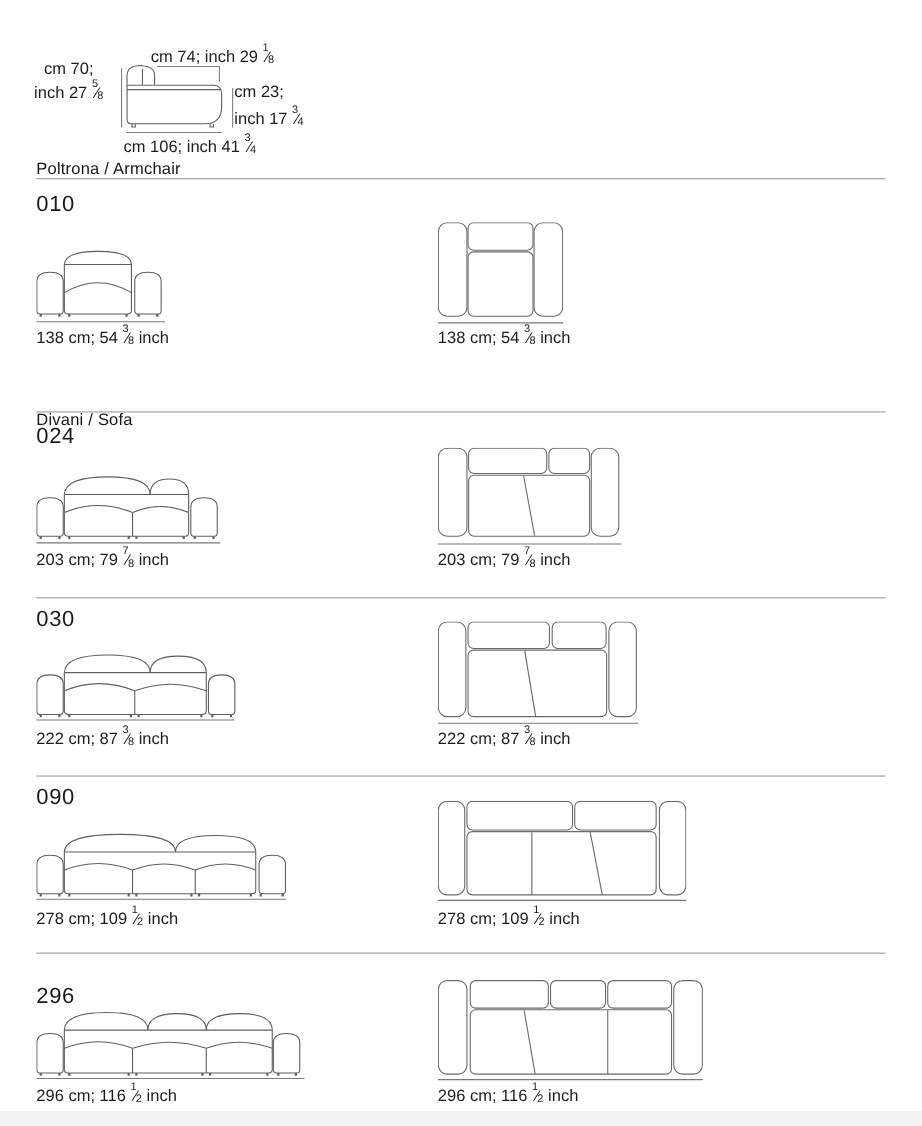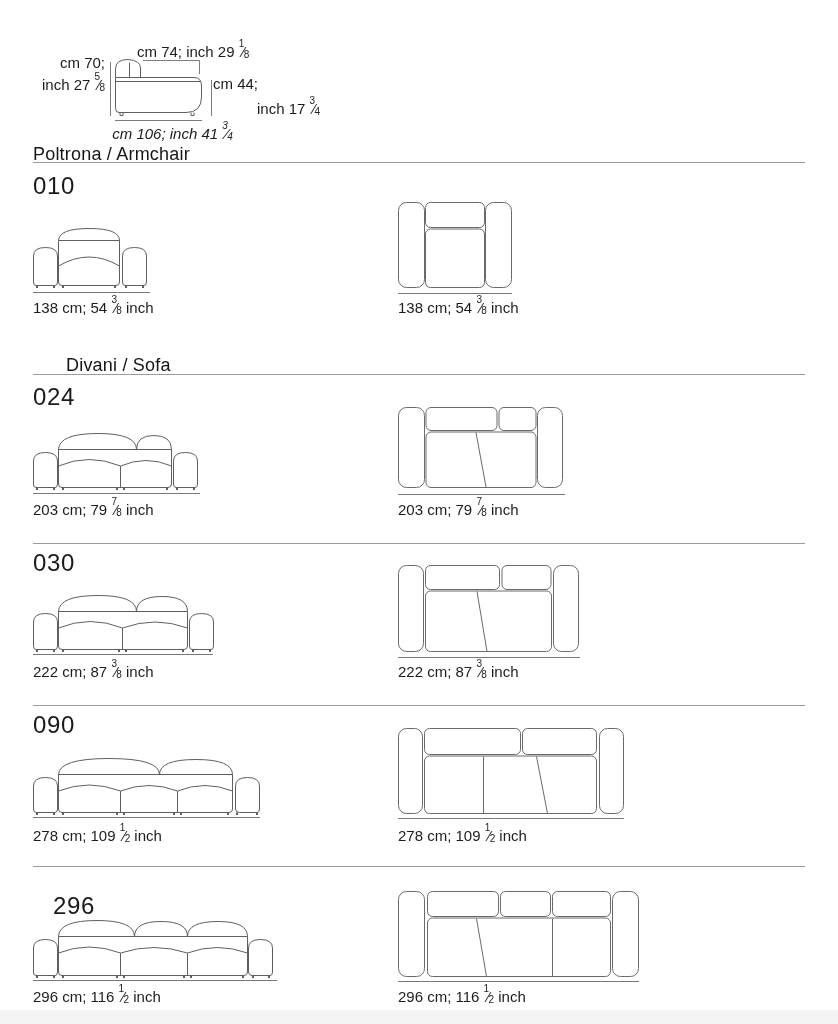--- a/index.html
+++ b/index.html
@@ -1,28 +1,28 @@
 <!DOCTYPE html>
 <html><head>
 <meta charset="utf-8">
 <style>
   html,body{margin:0;padding:0;background:#fff;}
   body{font-family:"Liberation Sans",sans-serif;color:#1c1c1c;}
   .page{position:relative;width:838px;height:1024px;background:#ffffff;overflow:hidden;}
   .abs{position:absolute;}
   .dim-label{font-size:15px;line-height:16px;white-space:nowrap;color:#1c1c1c;text-align:center;}
   .spec-label{font-size:15px;line-height:16px;white-space:nowrap;color:#1c1c1c;}
-  .heading{font-size:18px;line-height:16px;color:#161616;letter-spacing:.2px;}
+  .heading{font-size:15px;line-height:16px;color:#161616;letter-spacing:.2px;}
   .rule{height:0;border-top:1px solid #9b9b9b;}
-  .code{font-size:24px;line-height:20px;color:#1a1a1a;letter-spacing:.6px;}
+  .code{font-size:20px;line-height:20px;color:#1a1a1a;letter-spacing:.6px;}
   .fr sup{font-size:10px;position:relative;top:-4px;margin-right:-1px;}
   .fr .fsl{font-size:14px;margin:0 -1px;}
   .fr sub{font-size:10px;position:relative;top:1px;vertical-align:baseline;margin-left:0;}
-  .ta-r{text-align:right;}
-  .ta-c{text-align:center;font-style:italic;}
+  .ta-r{text-align:center;}
+  .ta-c{text-align:center;}
   svg{display:block;}
   .footer-band{background:#f4f4f5;}
 </style>
 </head>
 <body>
 
 <div class="page">
 
   <div class="abs" style="left:0;top:0;width:320;height:150px;">
     <svg class="abs" style="left:95px;top:45px;" width="150" height="85" viewBox="0 0 150 85">
@@ -37,22 +37,22 @@
       <g fill="none" stroke="#7d7d7d" stroke-width="1">
         <path d="M48,15.5 H104.5 V29"></path>
         <path d="M15.5,17 V71"></path>
         <path d="M116.5,35 V71"></path>
         <path d="M20,75.5 H107"></path>
       </g>
     </svg>
     <div class="abs spec-label" style="left:137px;top:40px;">cm 74; inch 29 <span class="fr"><sup>1</sup><span class="fsl">⁄</span><sub>8</sub></span></div>
     <div class="abs spec-label ta-r" style="left:20px;top:55px;width:85px;">cm 70;</div>
     <div class="abs spec-label ta-r" style="left:20px;top:73px;width:85px;">inch 27 <span class="fr"><sup>5</sup><span class="fsl">⁄</span><sub>8</sub></span></div>
-    <div class="abs spec-label" style="left:213px;top:76px;">cm 44;</div>
-    <div class="abs spec-label" style="left:213px;top:97px;margin-left:44px;">inch 17 <span class="fr"><sup>3</sup><span class="fsl">⁄</span><sub>4</sub></span></div>
+    <div class="abs spec-label" style="left:213px;top:76px;">cm 23;</div>
+    <div class="abs spec-label" style="left:213px;top:97px;">inch 17 <span class="fr"><sup>3</sup><span class="fsl">⁄</span><sub>4</sub></span></div>
     <div class="abs spec-label ta-c" style="left:95px;top:122px;width:155px;">cm 106; inch 41 <span class="fr"><sup>3</sup><span class="fsl">⁄</span><sub>4</sub></span></div>
   </div>
 
   <div class="abs heading" style="left:33px;top:146px;">Poltrona / Armchair</div>
   <div class="abs rule" style="left:33px;top:162px;width:772px;"></div>
 
   <div class="abs code" style="left:33px;top:176px;">010</div>
   <svg class="abs" style="left:33px;top:226px;" width="117" height="68" viewBox="0 0 117 68">
     <g fill="none" stroke="#5f5f5f" stroke-width="1">
       <path d="M3,59.5 H22 Q24.5,59.5 24.5,56 V30 Q24.5,21.5 12.5,21.5 Q0.5,21.5 0.5,30 V56 Q0.5,59.5 3,59.5 Z"></path>
@@ -77,21 +77,21 @@
     <g fill="none" stroke="#6a6a6a" stroke-width="1">
       <rect x="0.5" y="0.5" width="26" height="85" rx="8"></rect>
       <rect x="87.5" y="0.5" width="26" height="85" rx="8"></rect>
       <rect x="27.5" y="0.5" width="59" height="25" rx="5"></rect>
       <rect x="27.5" y="27" width="59" height="58.5" rx="5"></rect>
     </g>
     <path d="M0,91.5 H114" stroke="#787878" stroke-width="1"></path>
   </svg>
   <div class="abs dim-label" style="left:398px;top:296px;">138 cm; 54 <span class="fr"><sup>3</sup><span class="fsl">⁄</span><sub>8</sub></span> inch</div>
 
-  <div class="abs heading" style="left:33px;top:357px;margin-left:33px;">Divani / Sofa</div>
+  <div class="abs heading" style="left:33px;top:374px;">Divani / Sofa</div>
   <div class="abs rule" style="left:33px;top:374px;width:772px;"></div>
 
   <div class="abs code" style="left:33px;top:387px;">024</div>
   <svg class="abs" style="left:33px;top:430px;" width="167" height="66" viewBox="0 0 167 66">
     <g fill="none" stroke="#5f5f5f" stroke-width="1">
       <path d="M3,57.5 H22 Q24.5,57.5 24.5,54 V31 Q24.5,22.5 12.5,22.5 Q0.5,22.5 0.5,31 V54 Q0.5,57.5 3,57.5 Z"></path>
       <path d="M25.5,19.5 Q26,3.5 65,3.5 Q103.5,3.5 103.5,19.5"></path>
       <path d="M103.5,19.5 Q103.5,5.5 121,5.5 Q138.5,5.5 138.5,19.5"></path>
       <path d="M25.5,19.5 H138.5"></path>
       <path d="M25.5,19.5 V54 Q25.5,57.5 29,57.5 H135 Q138.5,57.5 138.5,54 V19.5"></path>
@@ -211,21 +211,21 @@
       <rect x="26.5" y="28" width="172" height="57.5" rx="5"></rect>
       <path d="M85.5,28.5 V85.5"></path>
       <path d="M138.5,28.5 L149.5,85.5"></path>
     </g>
     <path d="M0,90.5 H226" stroke="#787878" stroke-width="1"></path>
   </svg>
   <div class="abs dim-label" style="left:398px;top:824px;">278 cm; 109 <span class="fr"><sup>1</sup><span class="fsl">⁄</span><sub>2</sub></span> inch</div>
 
   <div class="abs rule" style="left:33px;top:866px;width:772px;"></div>
 
-  <div class="abs code" style="left:33px;top:896px;margin-left:20px;">296</div>
+  <div class="abs code" style="left:33px;top:896px;">296</div>
   <svg class="abs" style="left:33px;top:915px;" width="244" height="68" viewBox="0 0 244 68">
     <g fill="none" stroke="#5f5f5f" stroke-width="1">
       <path d="M3,60.5 H22 Q24.5,60.5 24.5,57 V33 Q24.5,24.5 12.5,24.5 Q0.5,24.5 0.5,33 V57 Q0.5,60.5 3,60.5 Z"></path>
       <path d="M25.5,21.5 Q26,5.5 64,5.5 Q101.5,5.5 101.5,21.5"></path>
       <path d="M101.5,21.5 Q101.5,6.5 128,6.5 Q154.5,6.5 154.5,21.5"></path>
       <path d="M154.5,21.5 Q154.5,6.5 185,6.5 Q214.5,6.5 214.5,21.5"></path>
       <path d="M25.5,21.5 H214.5"></path>
       <path d="M25.5,21.5 V57 Q25.5,60.5 29,60.5 H211 Q214.5,60.5 214.5,57 V21.5"></path>
       <path d="M25.5,38 Q56,26 87.5,38"></path>
       <path d="M87.5,38 Q121,27 154.5,38"></path>

